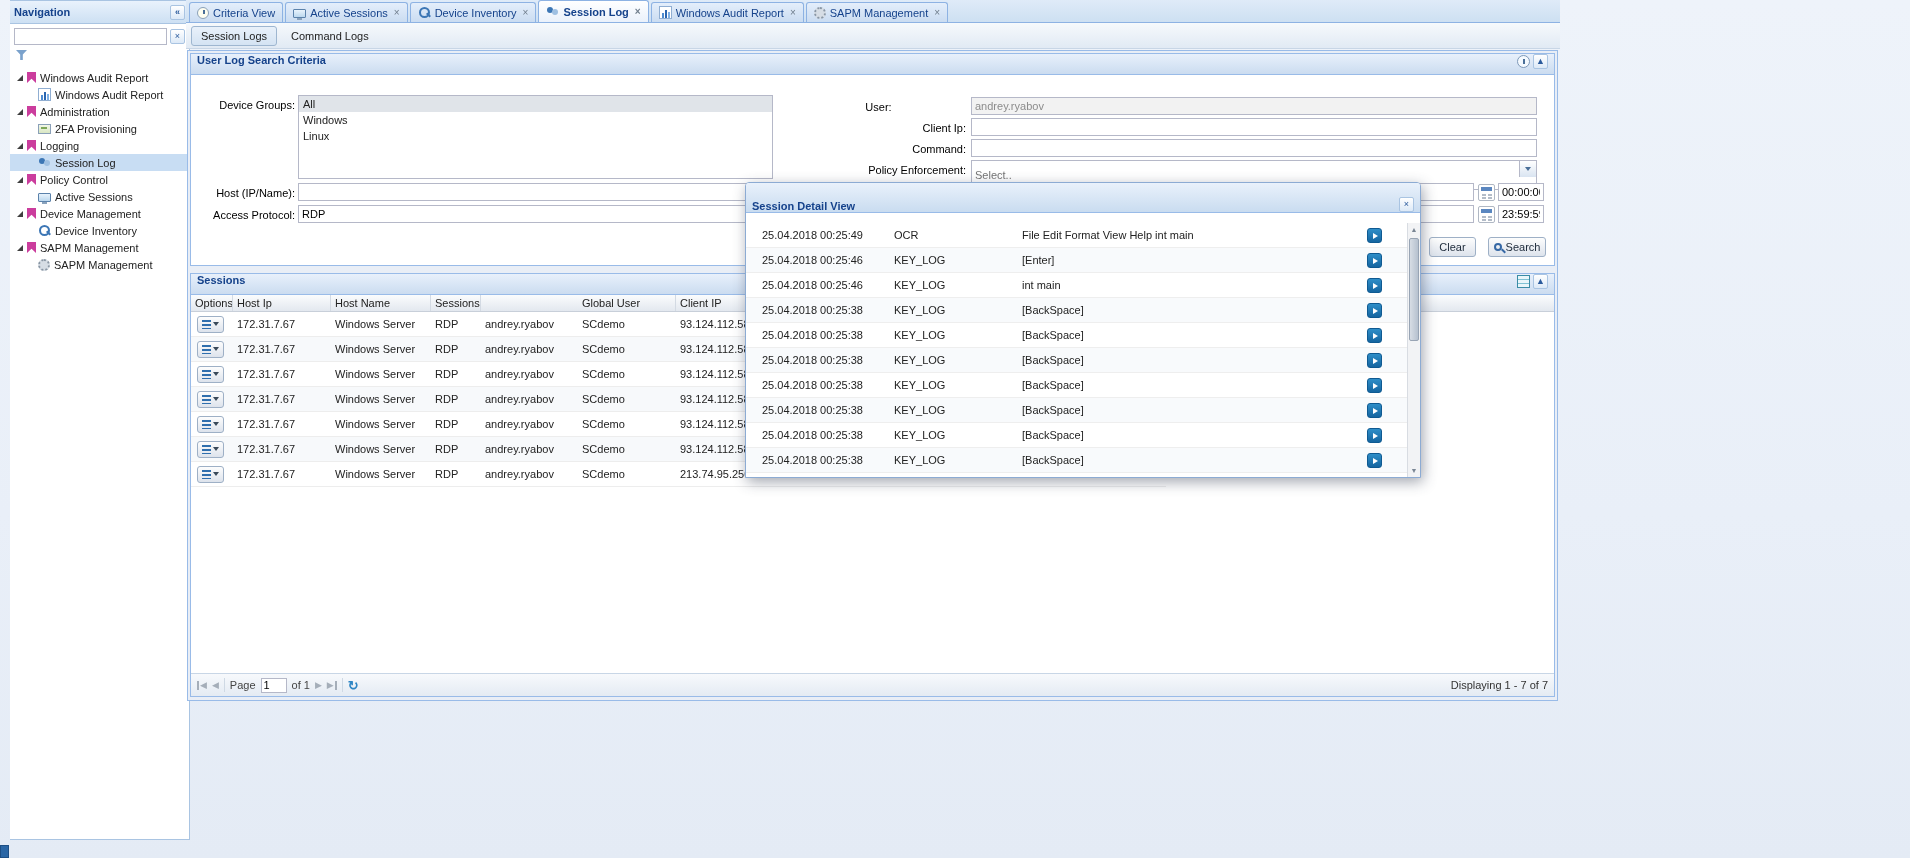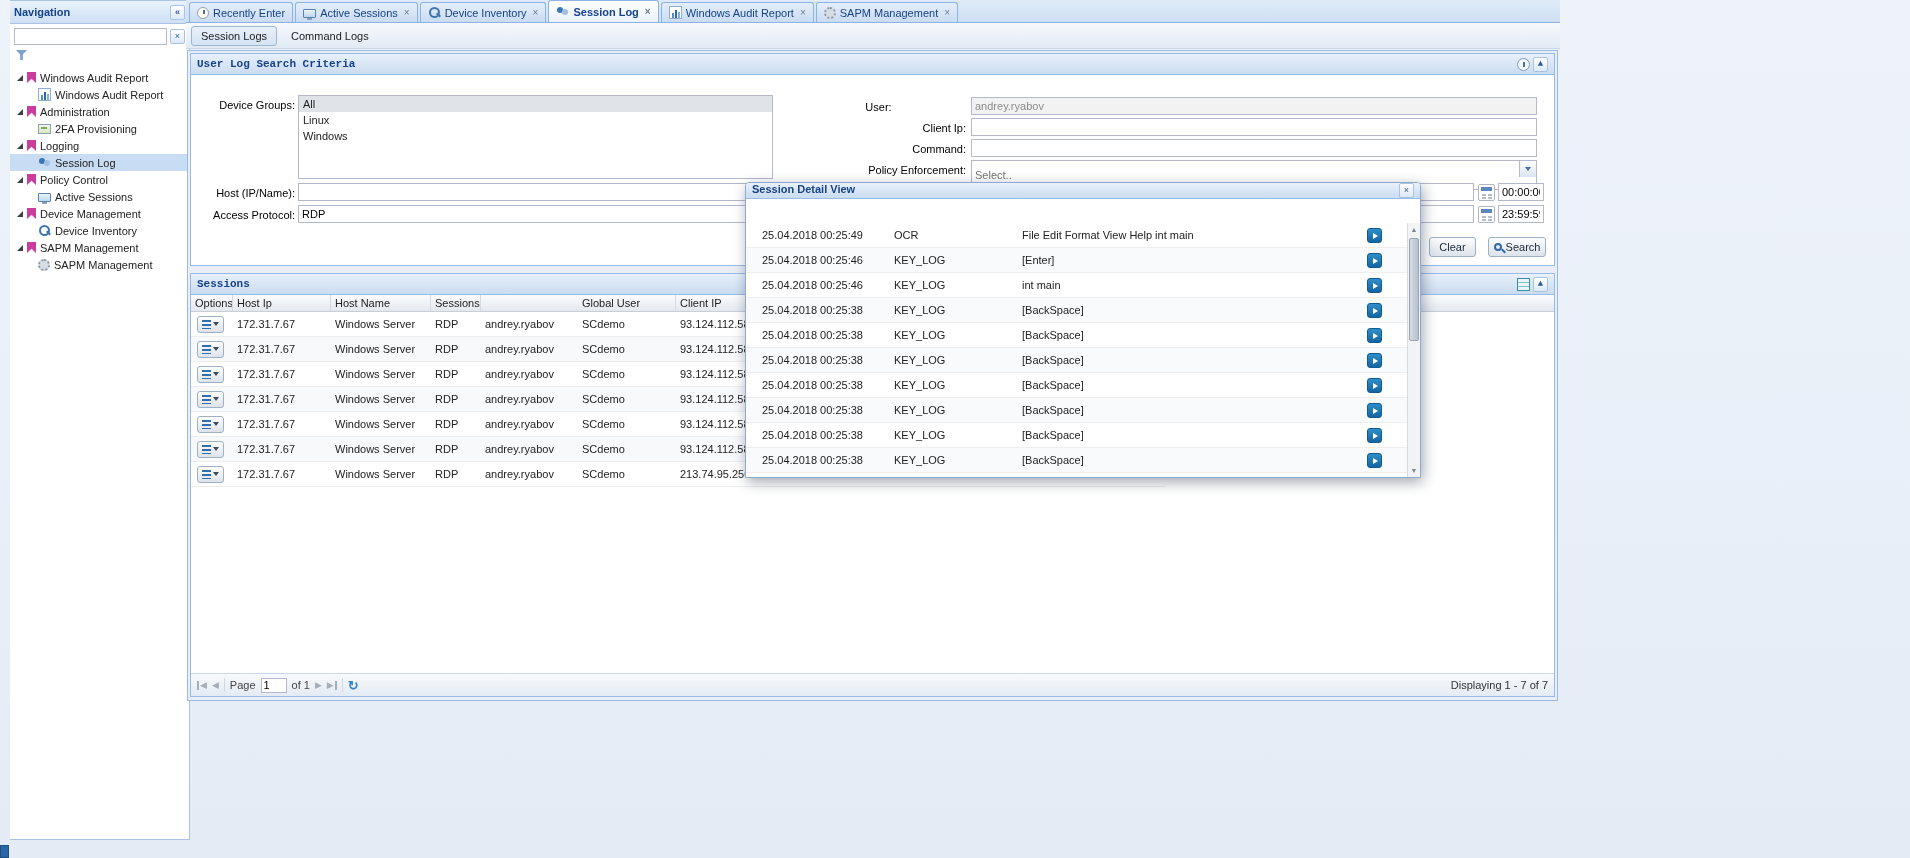--- a/index.html
+++ b/index.html
@@ -66,21 +66,21 @@
               display:flex;align-items:center;gap:4px;padding-left:5px;}
   .subtab{padding:3px 9px;border:1px solid transparent;border-radius:3px;color:#222;cursor:pointer;}
   .subtab.active{border-color:#9eb6d0;background:linear-gradient(#e9f1fa,#d4e3f3);}
 
   #content-panel{position:absolute;left:1px;top:50px;width:1371px;height:651px;
                  border:1px solid #99bbe8;background:#e9eef6;}
   .panel{position:absolute;border:1px solid #99bbe8;background:#fff;}
   #criteria-panel{left:2px;top:2px;width:1365px;height:213px;}
   #sessions-panel{left:2px;top:222px;width:1365px;height:424px;}
   .panel-header{height:21px;background:linear-gradient(#e8f0fb,#cbdcf0);border-bottom:1px solid #99bbe8;
-                display:flex;align-items:center;padding:0 6px;font-family:Liberation Mono, monospace;}
+                display:flex;align-items:flex-start;padding:0 6px;}
   .panel-title{color:#15428b;font-weight:bold;flex:1;}
   .tools{display:flex;gap:3px;align-items:center;}
   .round-tool{width:13px;height:13px;border:1px solid #7d98b8;border-radius:50%;background:#f4f9fe;
               position:relative;cursor:pointer;flex:none;}
   .round-tool::after{content:"";position:absolute;left:5px;top:3px;width:2px;height:5px;background:#4a6f98;}
   .grid-tool{width:13px;height:13px;border:1px solid #3a8ca6;cursor:pointer;flex:none;
              background:#e8f6fa repeating-linear-gradient(180deg,transparent 0 3px,#7fc2d4 3px 4px);}
 
   
   .criteria-body{position:absolute;left:0;top:21px;right:0;bottom:0;background:#fff;}
@@ -156,22 +156,22 @@
   .pg-first{border-left:2px solid #a5aeb9;padding-left:1px;}
   .pg-last{border-right:2px solid #a5aeb9;padding-right:1px;}
   .pg-sep{width:1px;height:14px;background:#cfd9e4;}
   .pg-input{width:26px;height:15px;border:1px solid #b5b8c8;padding:0 2px;font:11px "Liberation Sans",sans-serif;}
   .pg-refresh{color:#2f86c4;font-size:13px;font-weight:bold;cursor:pointer;line-height:1;}
   .pg-display{margin-left:auto;color:#333;}
 
   
   #dialog{position:absolute;left:745px;top:182px;width:676px;height:296px;border:1px solid #8cabd3;
           background:#fff;box-shadow:2px 4px 14px rgba(50,60,80,.45);z-index:40;border-radius:4px 4px 0 0;}
-  .dlg-header{height:16px;background:linear-gradient(#e9f1fb,#c9dcf0);border-bottom:1px solid #99bbe8;
-              display:flex;align-items:flex-start;padding:0 6px;border-radius:3px 3px 0 0;}
+  .dlg-header{height:30px;background:linear-gradient(#e9f1fb,#c9dcf0);border-bottom:1px solid #99bbe8;
+              display:flex;align-items:flex-end;padding:0 6px;border-radius:3px 3px 0 0;}
   .dlg-grid-header{position:absolute;left:0;top:22px;right:13px;height:18px;display:flex;
                    background:linear-gradient(#fbfcfd,#e3e8ef);border-bottom:1px solid #c8cfd9;}
   .dlg-rows{position:absolute;left:0;top:40px;right:13px;bottom:0;overflow:hidden;background:#fff;}
   .drow{display:flex;height:25px;border-bottom:1px solid #eeeeee;align-items:center;background:#fff;}
   .drow:nth-child(even){background:#f8fafc;}
   .dcell{padding:0 16px;overflow:hidden;white-space:nowrap;}
   .dc-time{width:132px;}
   .dc-type{width:128px;}
   .dc-cmd{width:336px;}
   .dc-act{flex:1;display:flex;justify-content:center;}
@@ -259,21 +259,21 @@
         <span class="tlabel">SAPM Management</span>
       </div>
     </div>
 </div>
 <div id="corner-chip"></div>
 
 <div id="main">
   <div id="tabstrip">
       <div class="tab">
         <span class="ticon recent-icon"></span>
-        <span class="tlabel">Recently Enter</span>
+        <span class="tlabel">Criteria View</span>
       </div>
       <div class="tab">
         <span class="ticon active-sessions-icon"></span>
         <span class="tlabel">Active Sessions</span>
         <span class="tclose">×</span>
       </div>
       <div class="tab">
         <span class="ticon device-inventory-icon"></span>
         <span class="tlabel">Device Inventory</span>
         <span class="tclose">×</span>
@@ -306,22 +306,22 @@
         <span class="panel-title">User Log Search Criteria</span>
         <span class="tools">
           <span class="round-tool"></span>
           <span class="tool-box">▲</span>
         </span>
       </div>
       <div class="criteria-body">
         <div class="flabel" id="lbl-device-groups">Device Groups:</div>
         <div id="device-groups-list">
             <div class="lb-item selected">All</div>
+            <div class="lb-item">Windows</div>
             <div class="lb-item">Linux</div>
-            <div class="lb-item">Windows</div>
           </div>
 
         <div class="flabel" id="lbl-host">Host (IP/Name):</div>
         <input class="finput" id="inp-host" value="" style="">
 
         <div class="flabel" id="lbl-protocol">Access Protocol:</div>
         <input class="finput" id="inp-protocol" value="RDP" style="">
 
         <div class="flabel" id="lbl-user">User:</div>
         <input class="finput disabled" id="inp-user" value="andrey.ryabov" style="">

